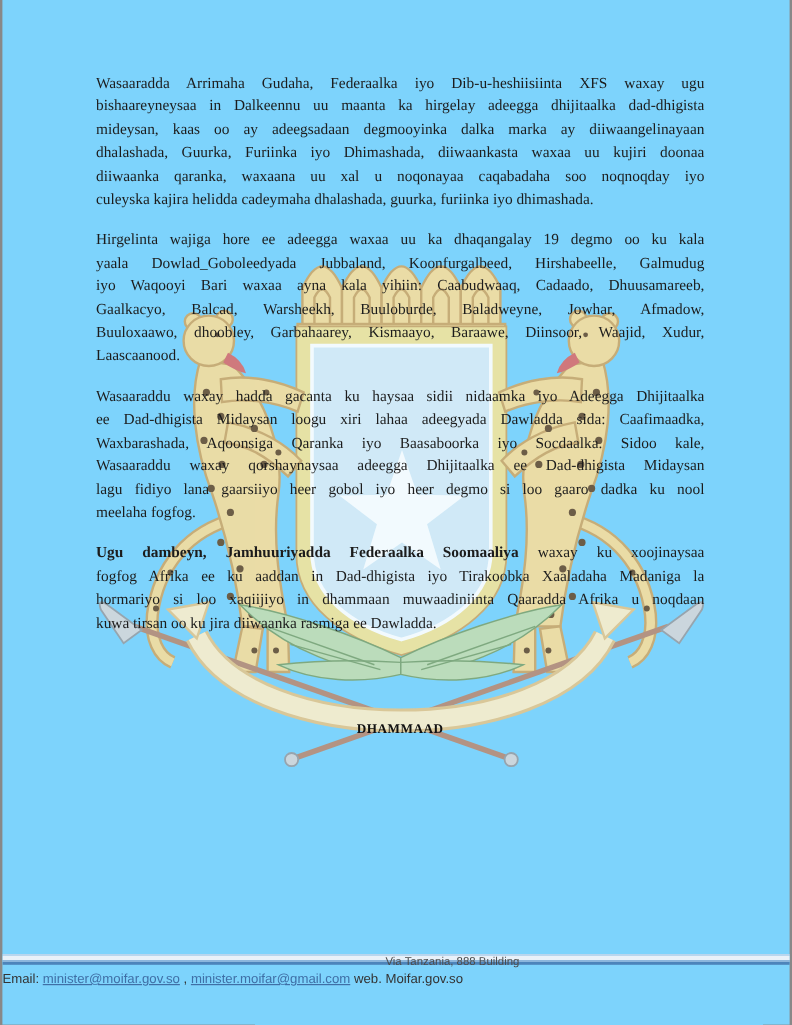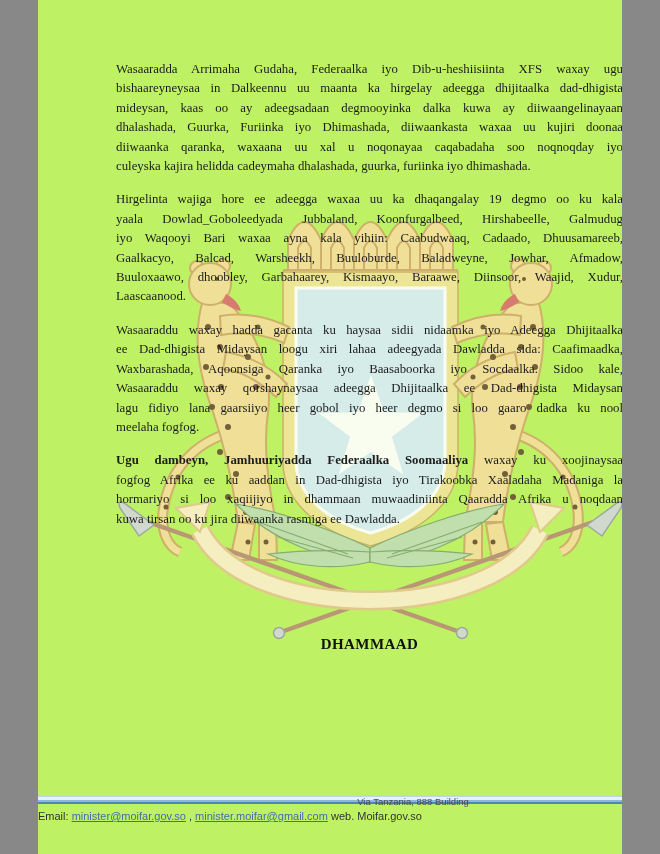--- a/index.html
+++ b/index.html
@@ -1,20 +1,20 @@
 <!DOCTYPE html>
 <html><head>
 <meta charset="utf-8">
 <style>
   html,body{margin:0;padding:0;background:#888;}
   .page{
     position:relative;
-    width:584px;height:854px;
+    width:656px;height:854px;
     margin:0 auto;
-    background:#bef264;
+    background:#7dd3fc;
     overflow:hidden;
     font-family:"Liberation Serif","DejaVu Serif",serif;
   }
   
   .watermark{
     position:absolute;
     left:70px;top:212px;
     width:520px;height:440px;
     opacity:0.9;
     pointer-events:none;
@@ -29,24 +29,24 @@
     line-height:19.4px;
   }
   .para{margin:0 0 14px 0;}
   .line{
     text-align:justify;
     text-align-last:justify;
     white-space:normal;
   }
   .line.last{text-align-last:left;}
   .closing{
-    margin-top:106px;
+    margin-top:70px;
     text-align:center;
     font-weight:bold;
-    font-size:15px;
+    font-size:11px;
     letter-spacing:0.4px;
     color:#111;
   }
   
   .footer-band{
     position:absolute;
     left:0;top:795px;
     width:660px;height:9px;
     background:linear-gradient(
       to bottom,
@@ -171,21 +171,21 @@
       <path d="M92,320 L68,296 L102,290 Z" fill="var(--ribbon)" stroke="var(--ribbon_outline)" stroke-width="2"></path>
       <path d="M432,320 L456,296 L422,290 Z" fill="var(--ribbon)" stroke="var(--ribbon_outline)" stroke-width="2"></path>
     </g>
   </svg>
 
   <div class="doc">
 
     <div class="para">
         <div class="line">Wasaaradda Arrimaha Gudaha, Federaalka iyo Dib-u-heshiisiinta XFS waxay ugu</div>
         <div class="line">bishaareyneysaa in Dalkeennu uu maanta ka hirgelay adeegga dhijitaalka dad-dhigista</div>
-        <div class="line">mideysan, kaas oo ay adeegsadaan degmooyinka dalka kuwa ay diiwaangelinayaan</div>
+        <div class="line">mideysan, kaas oo ay adeegsadaan degmooyinka dalka marka ay diiwaangelinayaan</div>
         <div class="line">dhalashada, Guurka, Furiinka iyo Dhimashada, diiwaankasta waxaa uu kujiri doonaa</div>
         <div class="line">diiwaanka qaranka, waxaana uu xal u noqonayaa caqabadaha soo noqnoqday iyo</div>
         <div class="line last">culeyska kajira helidda cadeymaha dhalashada, guurka, furiinka iyo dhimashada.</div>
       </div>
       <div class="para">
         <div class="line">Hirgelinta wajiga hore ee adeegga waxaa uu ka dhaqangalay 19 degmo oo ku kala</div>
         <div class="line">yaala Dowlad_Goboleedyada Jubbaland, Koonfurgalbeed, Hirshabeelle, Galmudug</div>
         <div class="line">iyo Waqooyi Bari waxaa ayna kala yihiin: Caabudwaaq, Cadaado, Dhuusamareeb,</div>
         <div class="line">Gaalkacyo, Balcad, Warsheekh, Buuloburde, Baladweyne, Jowhar, Afmadow,</div>
         <div class="line">Buuloxaawo, dhoobley, Garbahaarey, Kismaayo, Baraawe, Diinsoor, Waajid, Xudur,</div>

